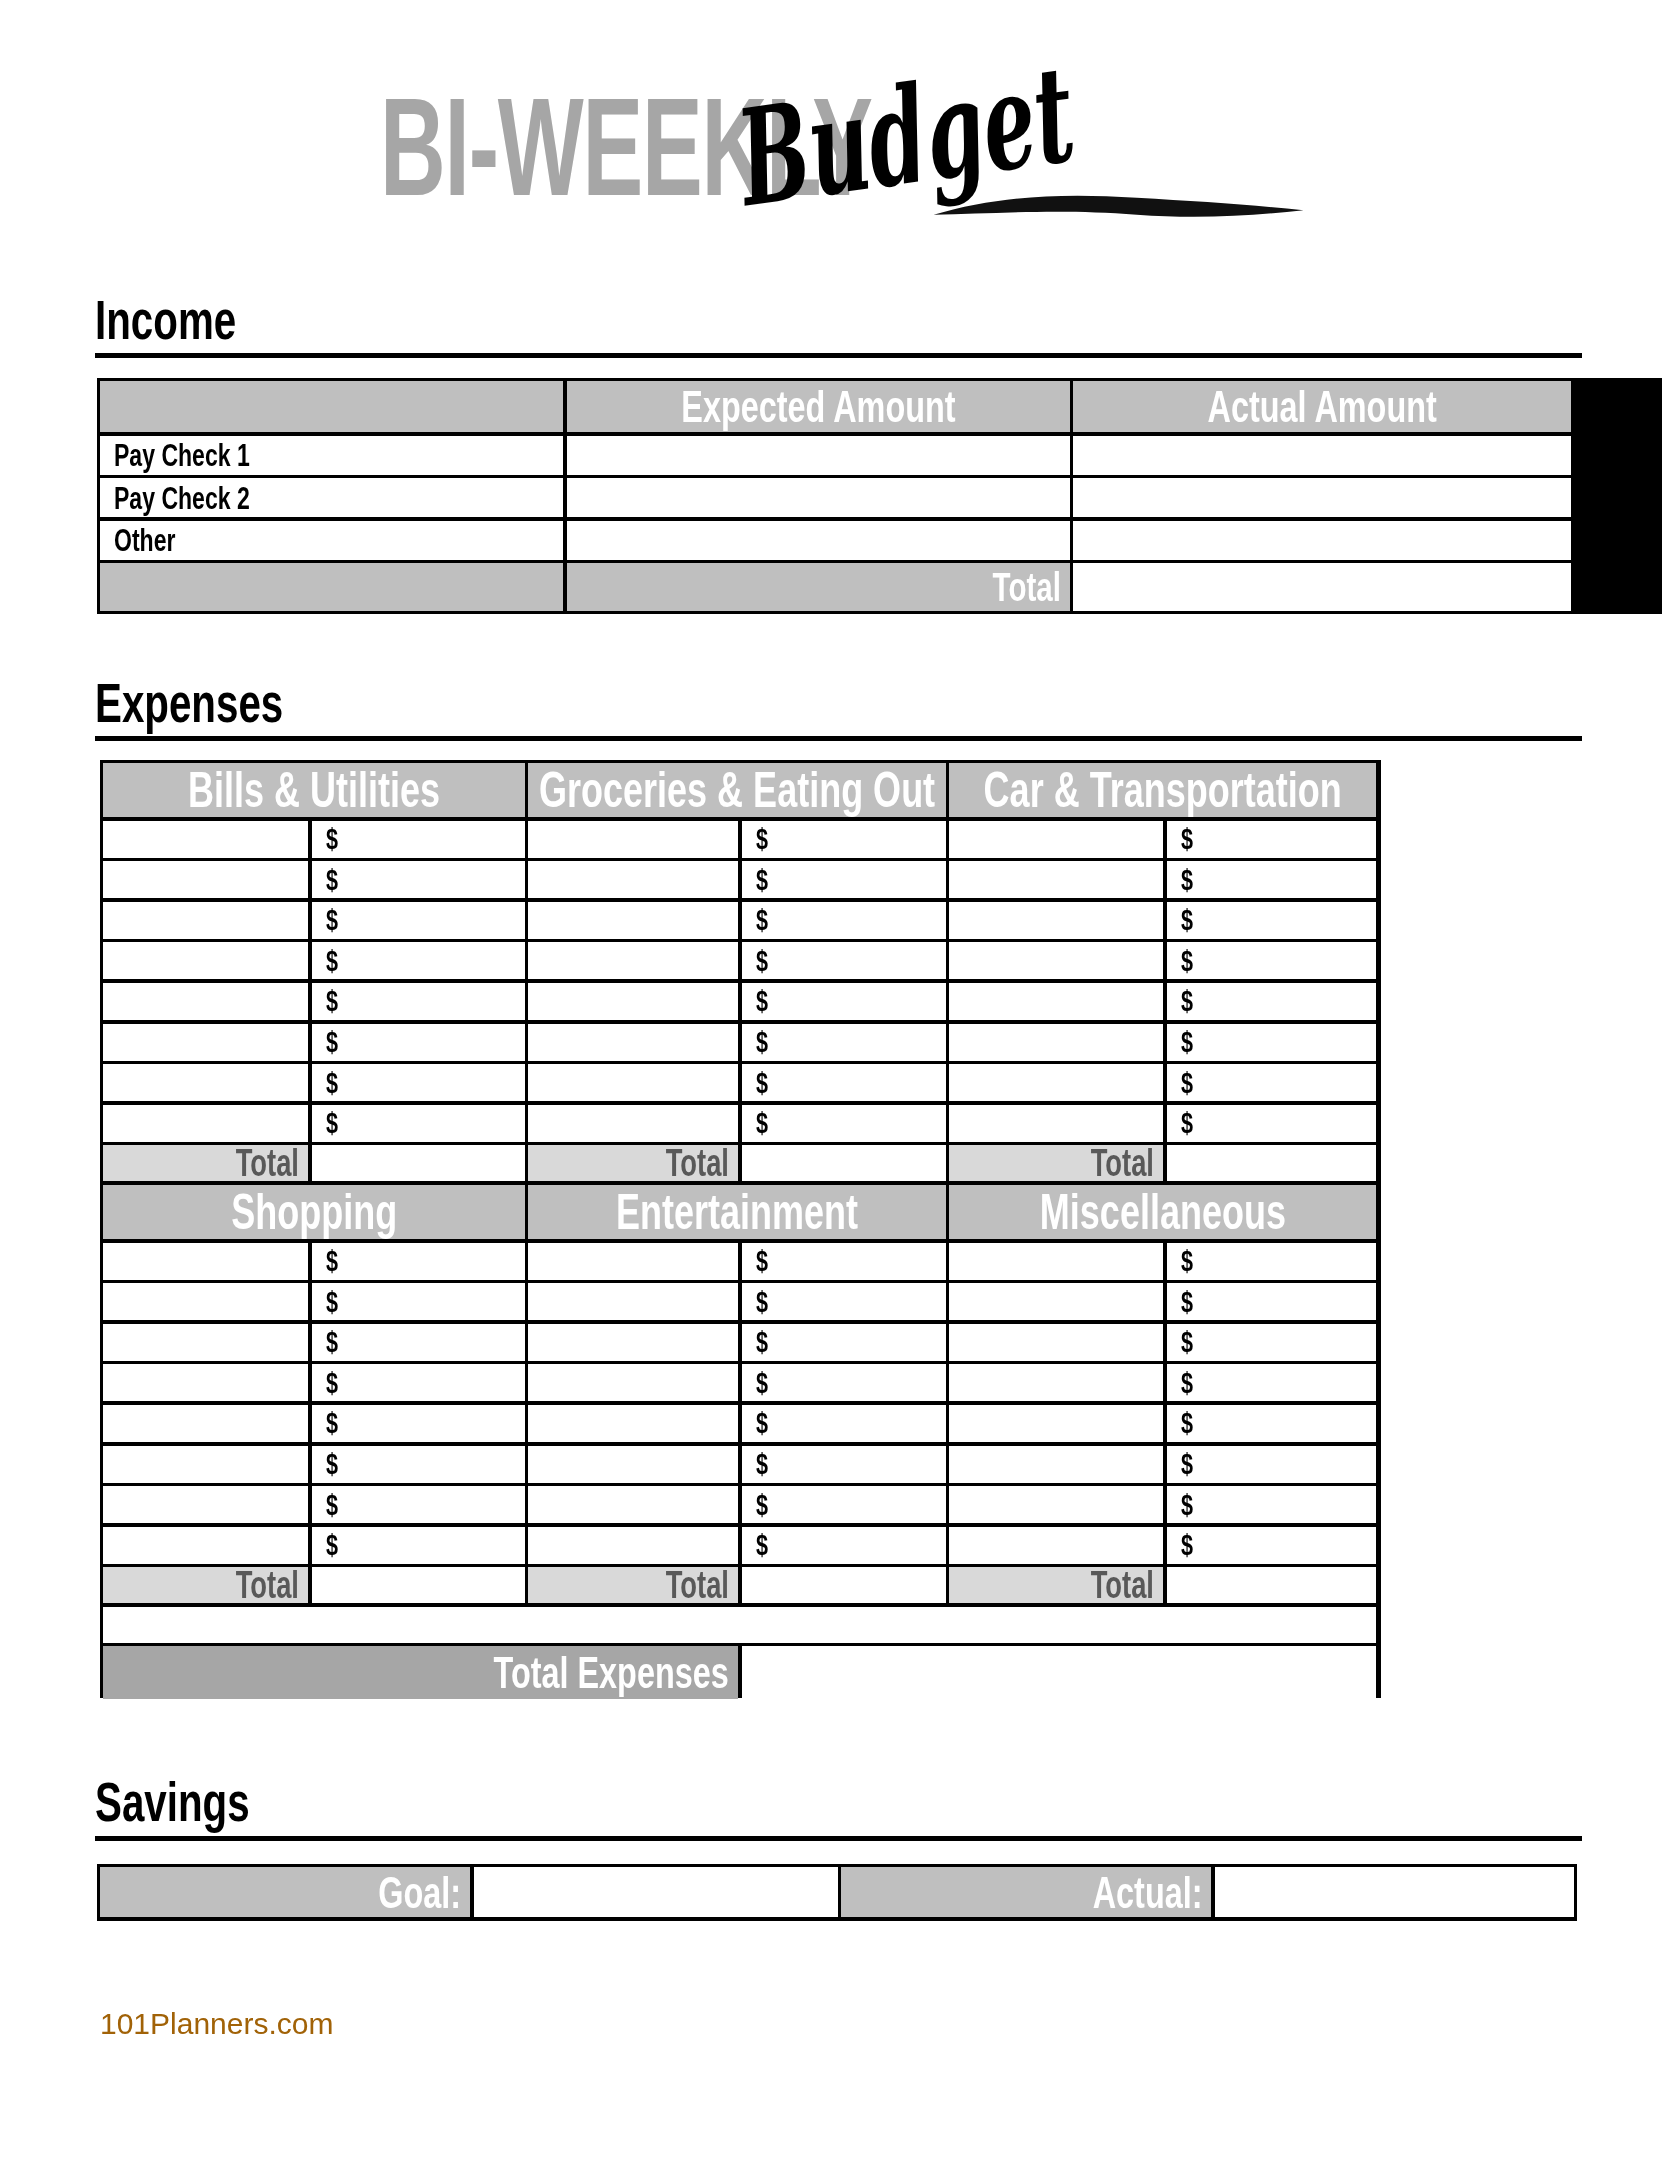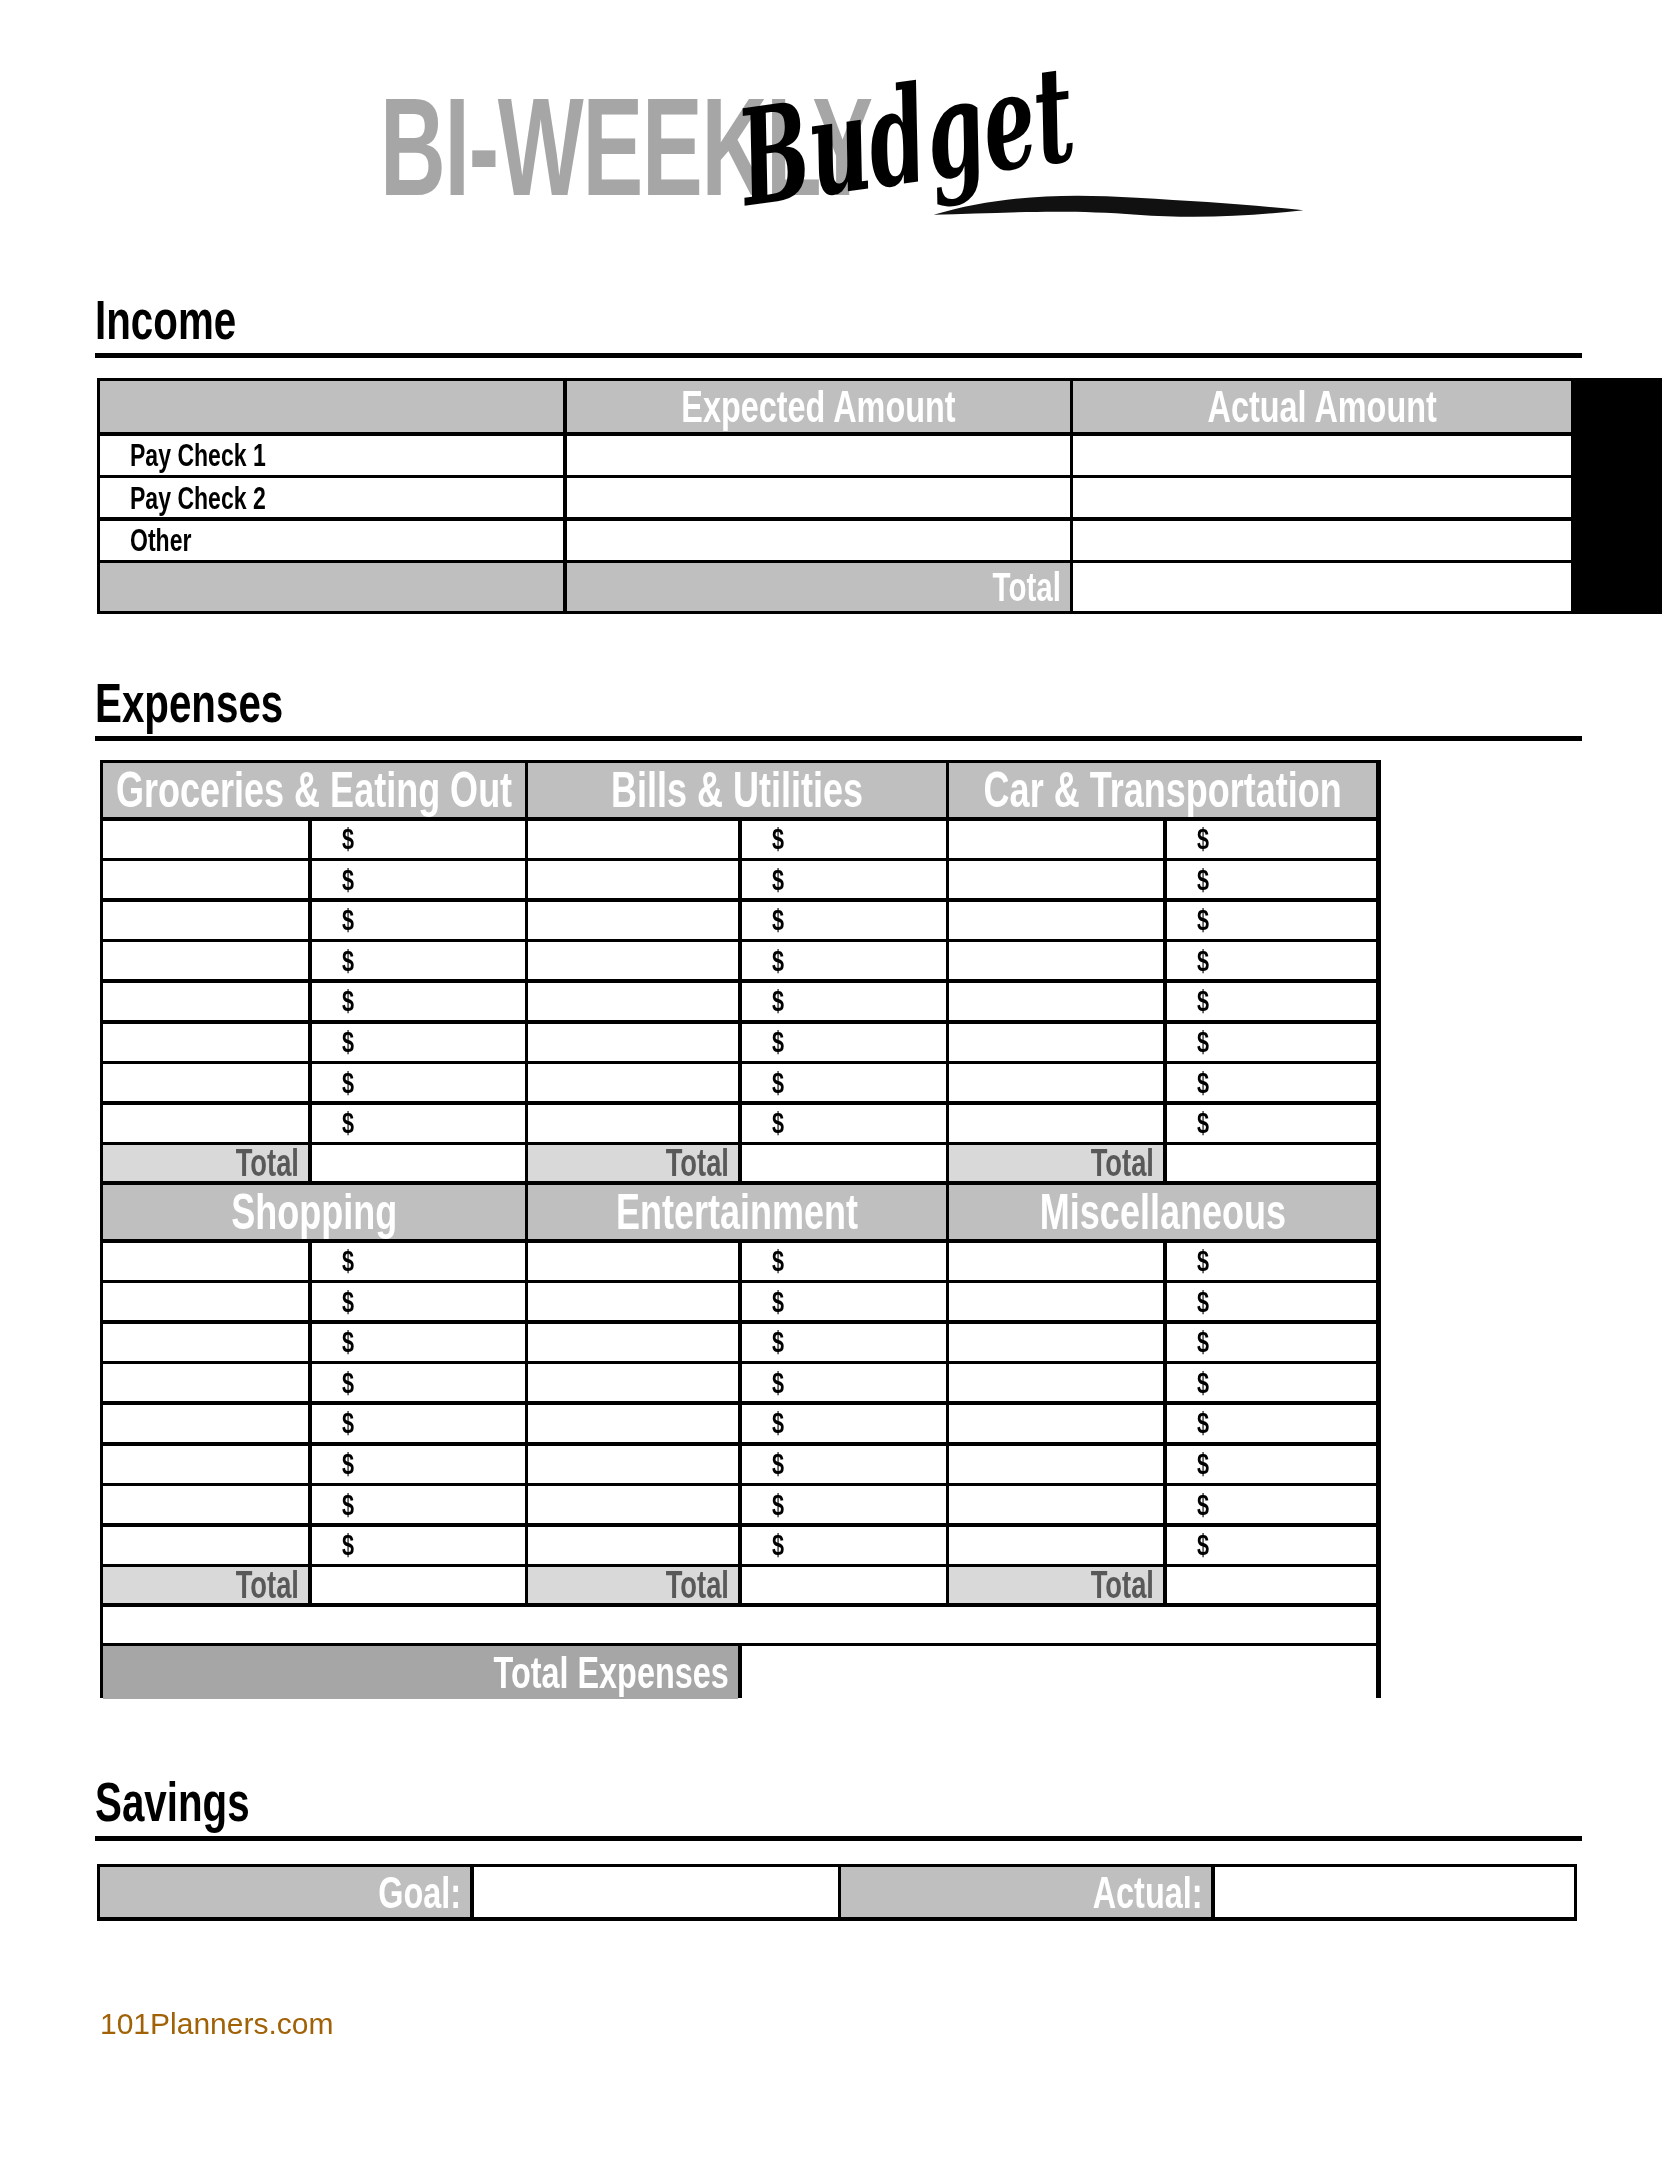--- a/index.html
+++ b/index.html
@@ -35,21 +35,21 @@
   .rule{position:absolute;left:95px;width:1487px;height:5.4px;background:#000;}
 
   
   .grid{position:absolute;display:grid;background:#000;border:3.6px solid #000;gap:3.6px;box-sizing:border-box;}
   .c{background:#fff;display:flex;align-items:center;justify-content:flex-start;overflow:hidden;}
   .c.center{justify-content:center;}
   .c.right{justify-content:flex-end;}
   .c.hdr{background:var(--header-gray);}
   .c.sub{background:var(--subtotal-gray);}
   .c.gt{background:var(--grand-total-gray);}
-  .pl{padding-left:30px;}
+  .pl{padding-left:14px;}
   .pr{padding-right:9px;}
 
   #income-grid{left:97px;top:378px;width:1565px;height:236px;
     grid-template-columns:463px 503px 498px;
     grid-template-rows:51px 39px 39px 39px 48px;}
   .t-ihdr{font-size:45px;font-weight:bold;color:#fff;}
   .t-lbl{font-size:32px;font-weight:bold;color:#000;}
   .t-itot{font-size:41px;font-weight:bold;color:#fff;}
 
   #expenses-grid{left:100px;top:760px;width:1281px;height:938px;
@@ -113,24 +113,24 @@
         <span class="cx-r t-itot">Total</span>
       </div>
     <div class="c"></div>
   </div>
 
   <div class="heading" style="top:675px"><span class="cx-l t-head">Expenses</span></div>
   <div class="rule" style="top:736px"></div>
 
   <div class="grid" id="expenses-grid">
       <div class="c hdr center" style="grid-column: span 2;">
+        <span class="cx t-cat">Bills &amp; Utilities</span>
+      </div>
+      <div class="c hdr center" style="grid-column: span 2;">
         <span class="cx t-cat">Groceries &amp; Eating Out</span>
-      </div>
-      <div class="c hdr center" style="grid-column: span 2;">
-        <span class="cx t-cat">Bills &amp; Utilities</span>
       </div>
       <div class="c hdr center" style="grid-column: span 2;">
         <span class="cx t-cat">Car &amp; Transportation</span>
       </div>
       <div class="c"></div>
       <div class="c pl">
         <span class="cx-l t-cur">$</span>
       </div>
       <div class="c"></div>
       <div class="c pl">

